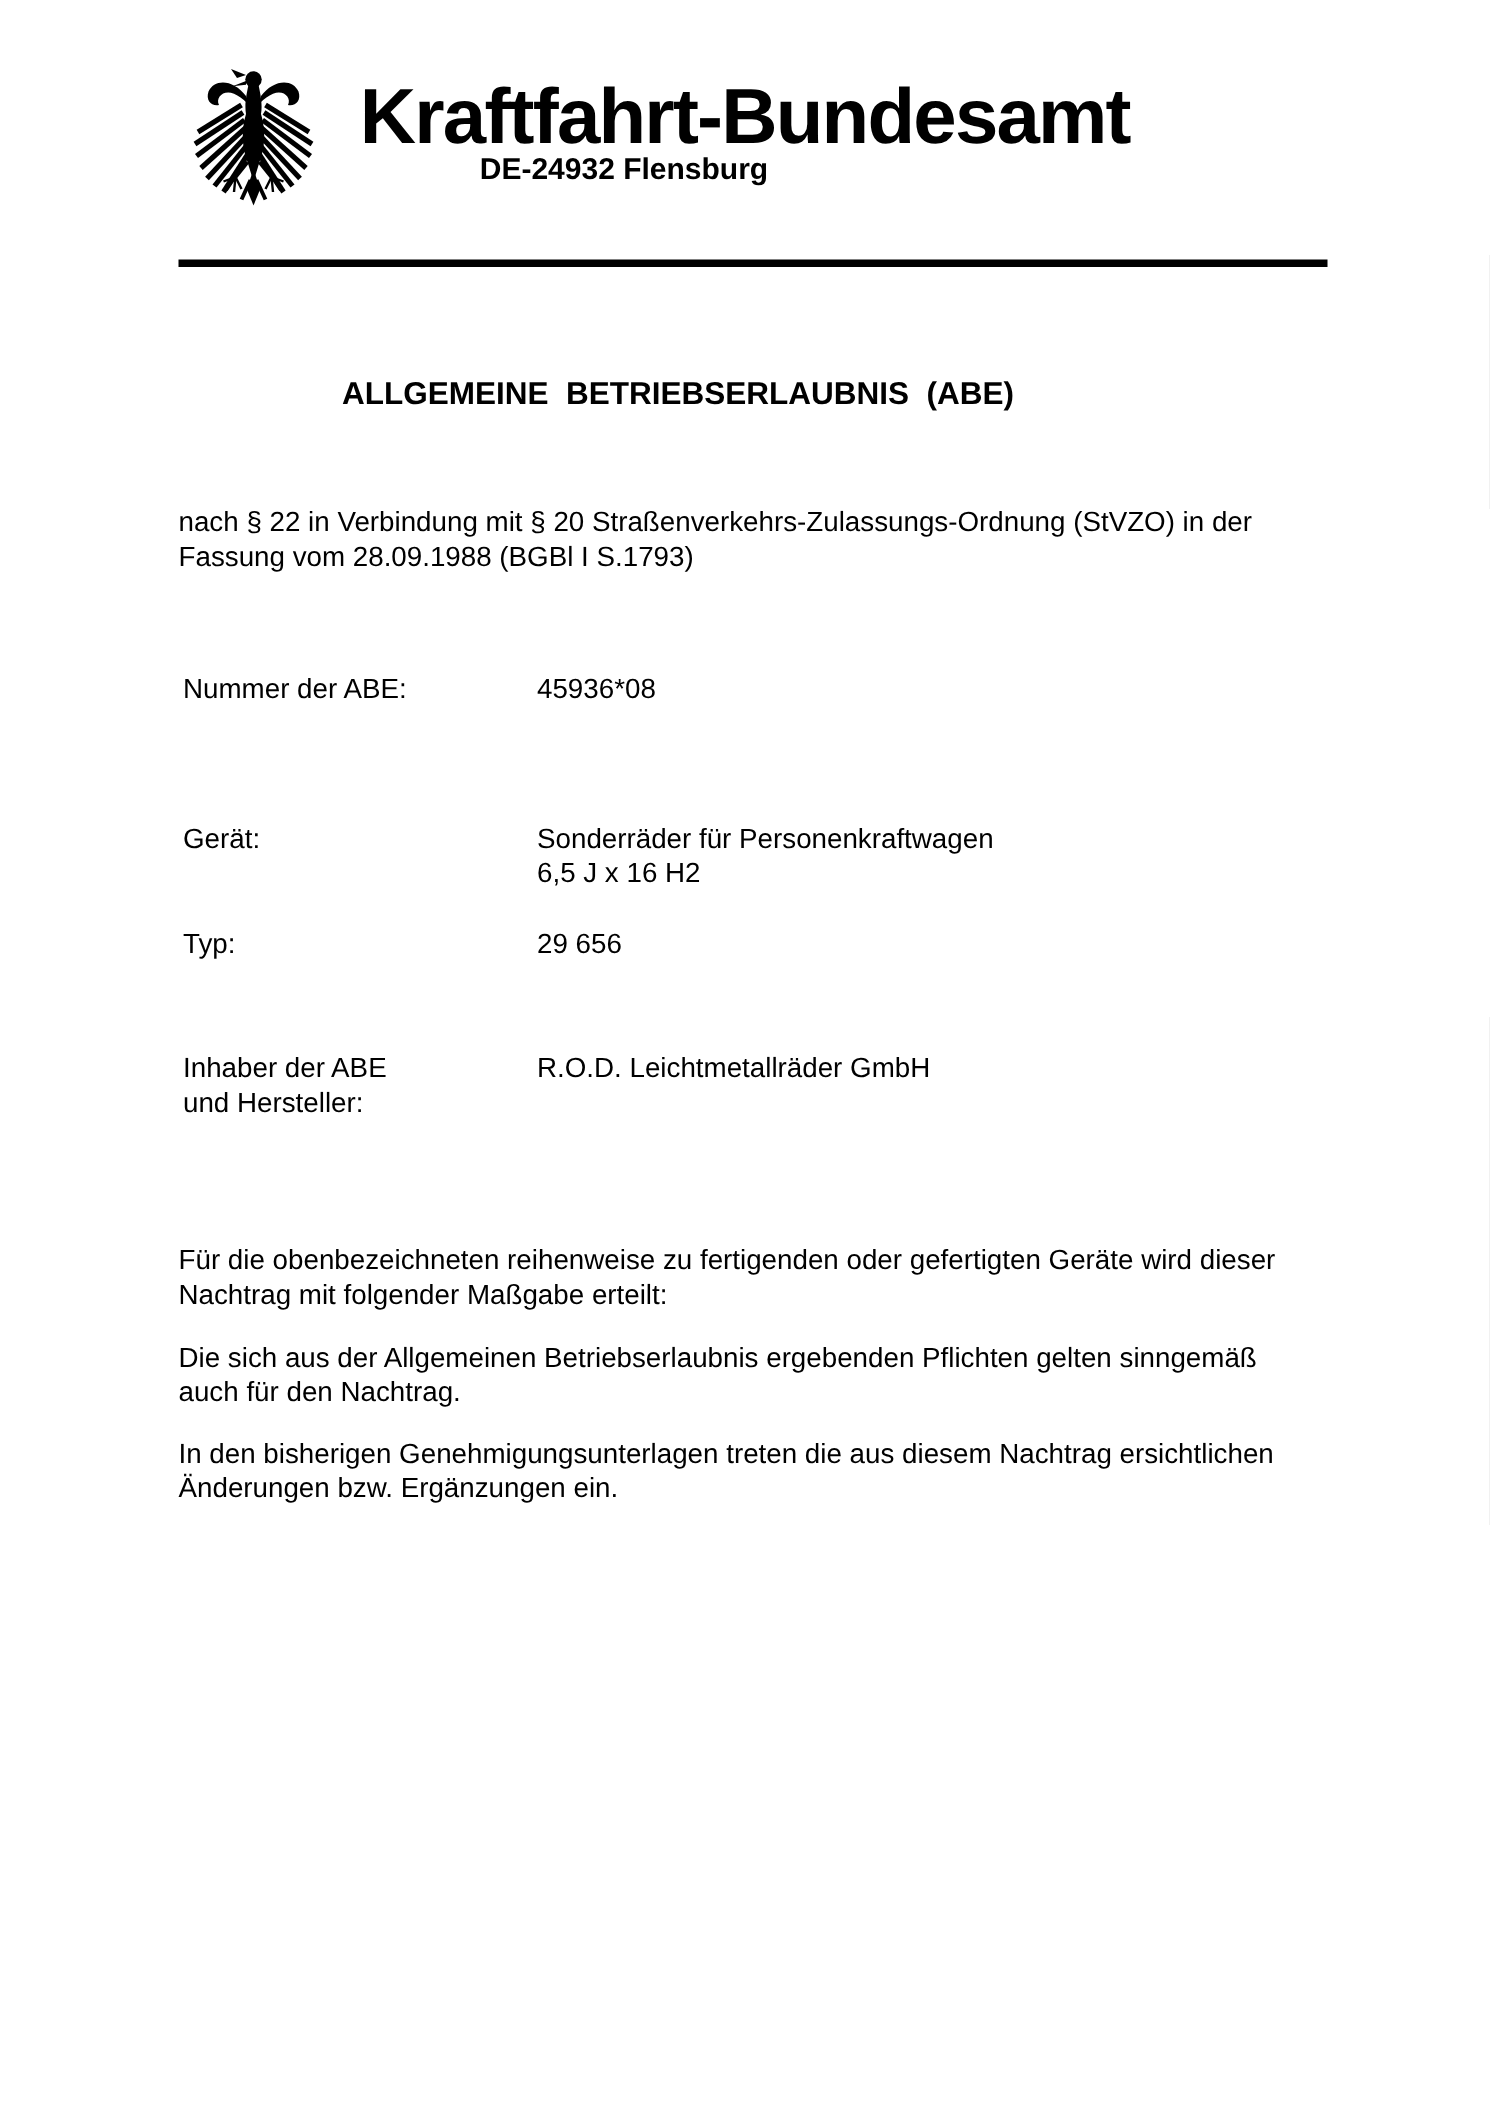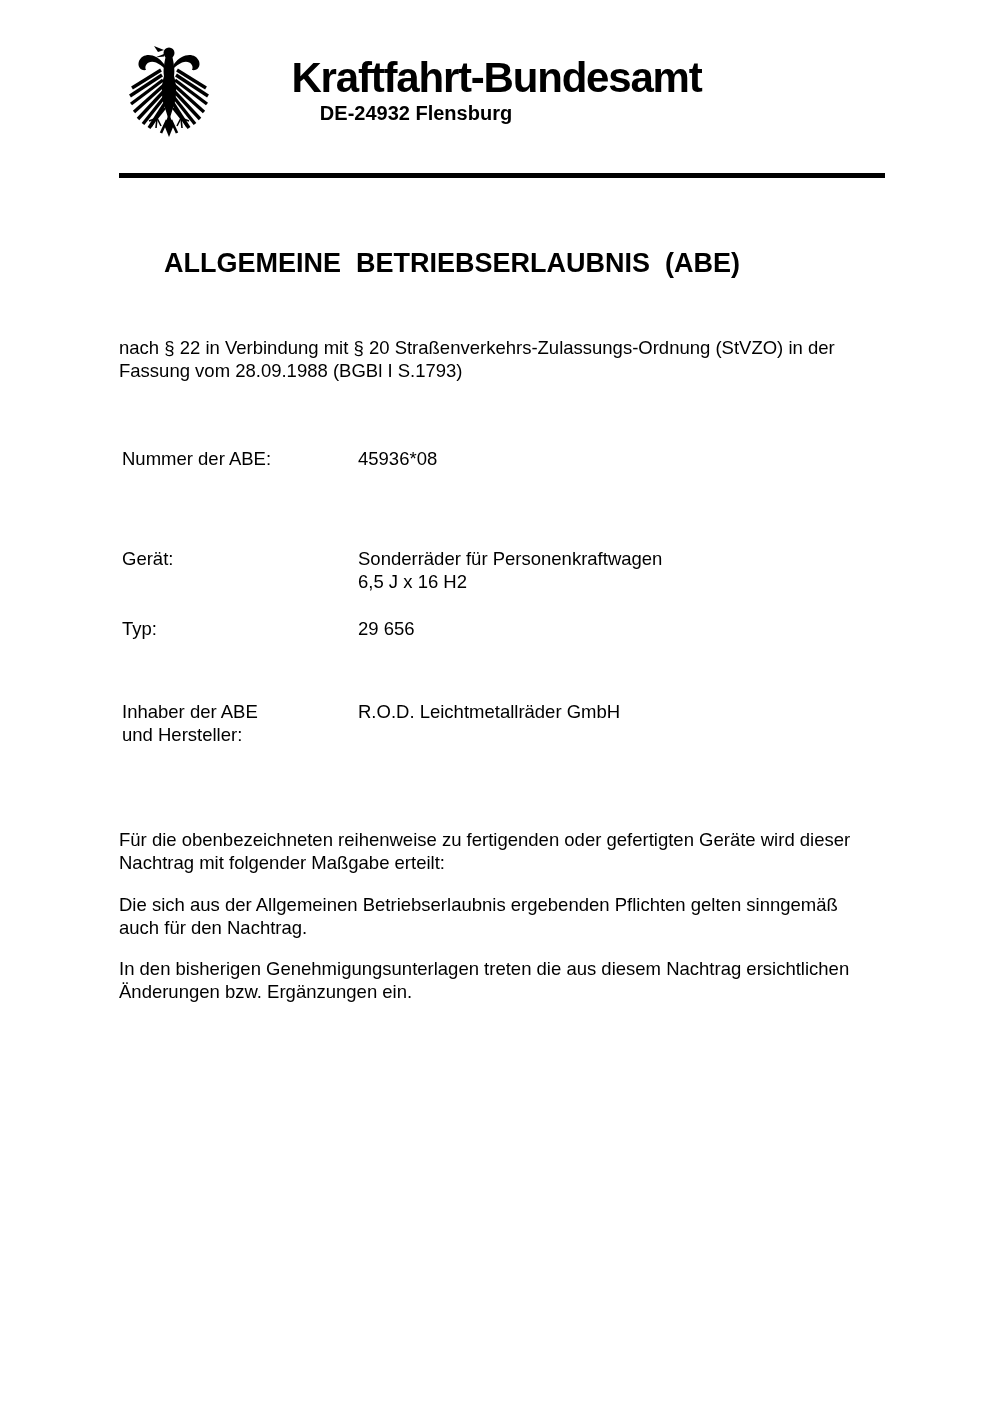--- a/index.html
+++ b/index.html
@@ -11,39 +11,39 @@
     color:#000000;
     font-family:"Liberation Sans","DejaVu Sans",sans-serif;
     overflow:hidden;
   }
   .abs{position:absolute;}
   
   .eagle{left:128px;top:42px;width:82px;height:96px;}
   .agency-name{
     left:0;top:54px;width:993px;
     text-align:center;
-    font-size:42px;line-height:48px;font-weight:bold;
+    font-size:52px;line-height:48px;font-weight:bold;
     letter-spacing:-1.2px;
     white-space:nowrap;
   }
   .agency-address{
     left:0;top:101px;width:832px;
     text-align:center;
     font-size:20px;line-height:24px;font-weight:bold;
     white-space:nowrap;
   }
   .header-rule{
     left:119px;top:173px;width:766px;height:5px;
     background:#000000;
   }
   
   .doc-title{
     left:0;top:250px;width:904px;
     text-align:center;
-    font-size:27px;line-height:26px;font-weight:bold;
+    font-size:21px;line-height:26px;font-weight:bold;
     white-space:pre;
   }
   .bodytext{
     font-size:18.5px;line-height:23px;font-weight:normal;
     letter-spacing:0;
   }
   .bodytext div{white-space:pre;}
   .legal{left:119px;top:336px;}
   .col-label{left:122px;}
   .col-value{left:358px;}

